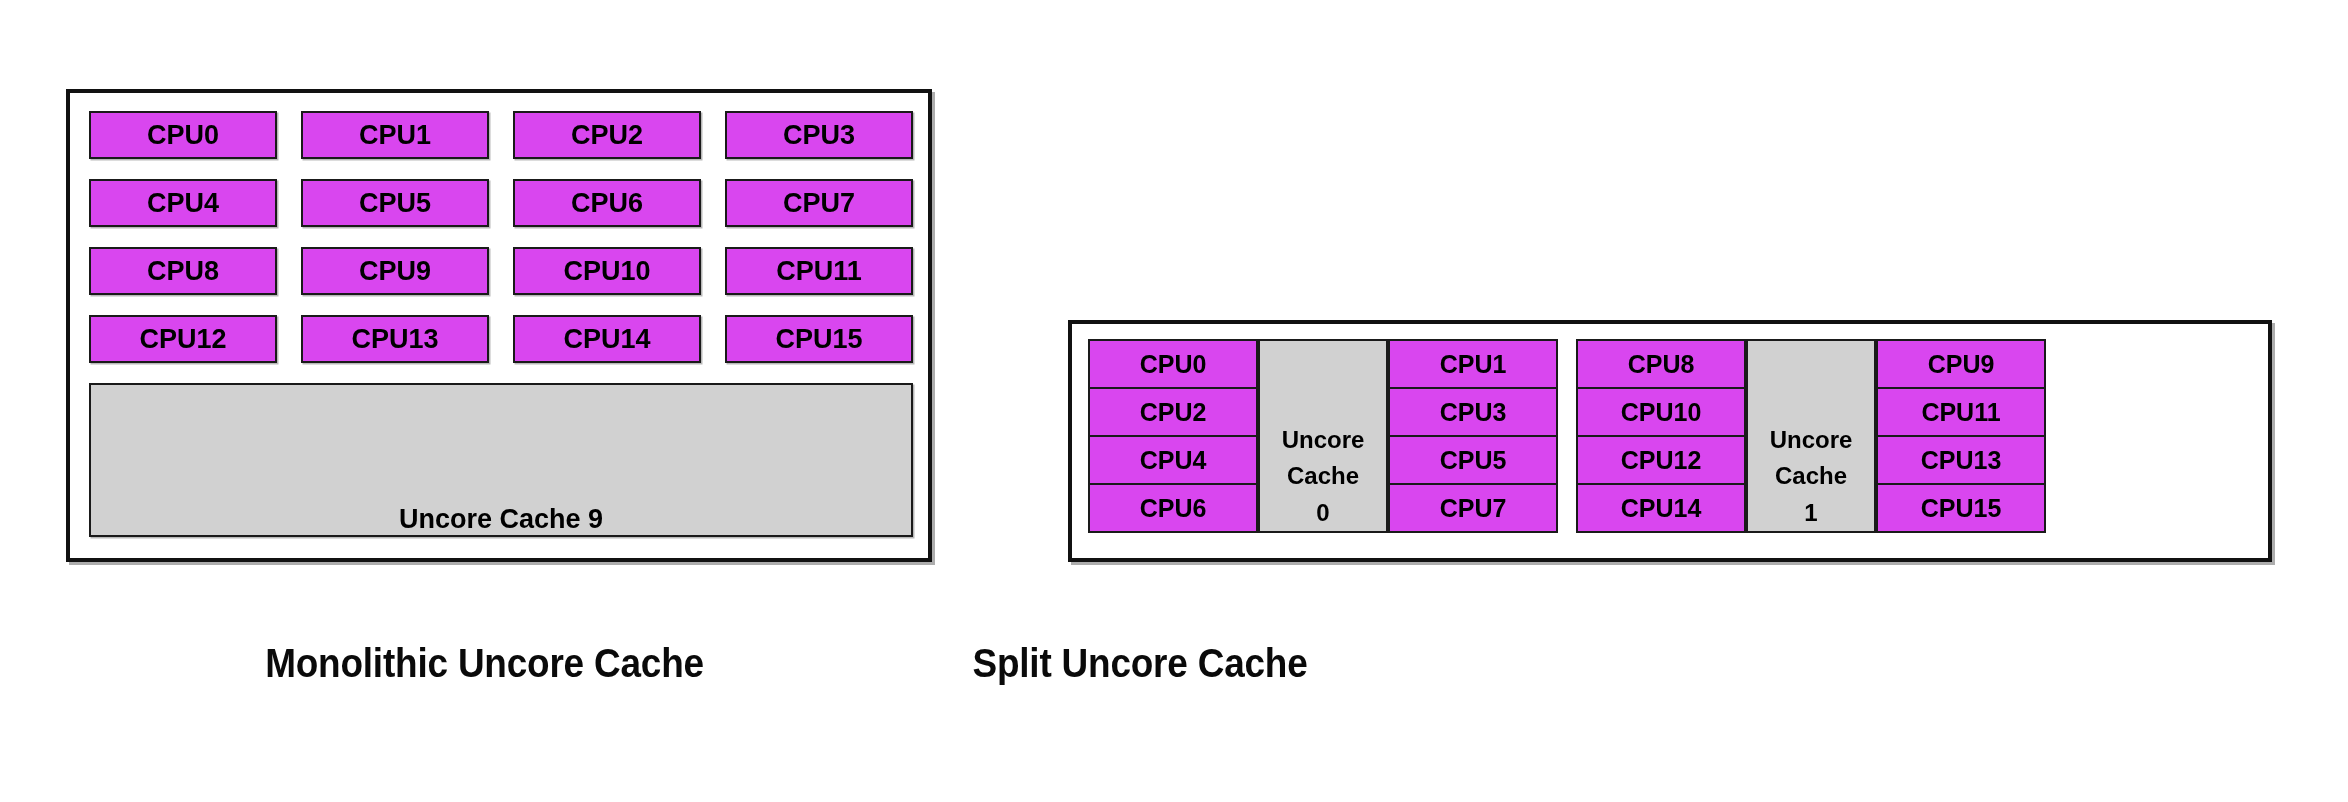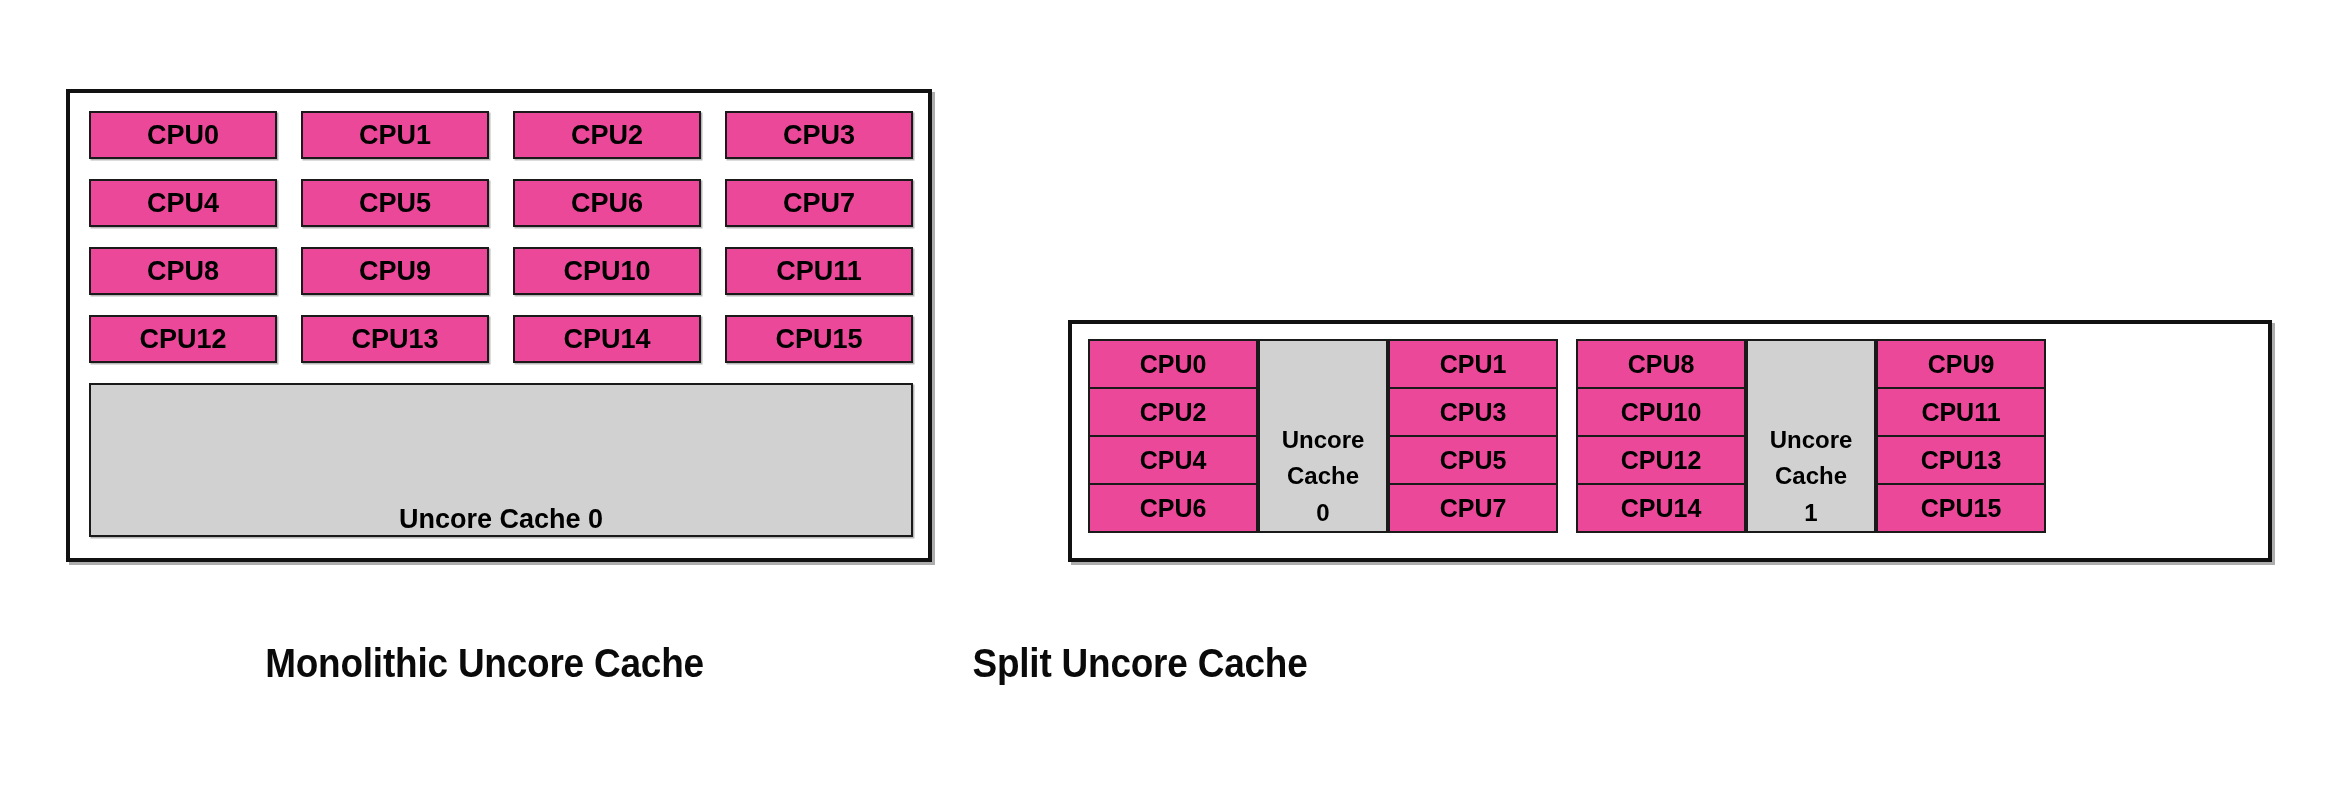--- a/index.html
+++ b/index.html
@@ -21,21 +21,21 @@
   .chassis {
     position: absolute;
     background: #ffffff;
     border: 4px solid #111111;
     box-sizing: border-box;
     box-shadow: 3px 3px 0 0 rgba(0,0,0,0.32);
   }
 
   
   .cpu-cell {
-    background: #ec4899;
+    background: #d946ef;
     border: 2px solid #1a1a1a;
     box-sizing: border-box;
     display: flex;
     align-items: center;
     justify-content: center;
     font-weight: bold;
     color: #000000;
     box-shadow: 1.5px 1.5px 0 0 rgba(0,0,0,0.28);
   }
 
@@ -168,21 +168,21 @@
     <div class="cpu-cell">CPU8</div>
     <div class="cpu-cell">CPU9</div>
     <div class="cpu-cell">CPU10</div>
     <div class="cpu-cell">CPU11</div>
     <div class="cpu-cell">CPU12</div>
     <div class="cpu-cell">CPU13</div>
     <div class="cpu-cell">CPU14</div>
     <div class="cpu-cell">CPU15</div>
   </div>
 
-  <div class="cache-block" id="monolithic-cache">Uncore Cache 0</div>
+  <div class="cache-block" id="monolithic-cache">Uncore Cache 9</div>
 </div>
 
 <div class="caption" id="caption-monolithic">Monolithic Uncore Cache</div>
 
 <div class="chassis" id="split-chassis">
 
   <div id="split-clusters">
 
     <div class="cluster">
       <div class="cpu-column">

